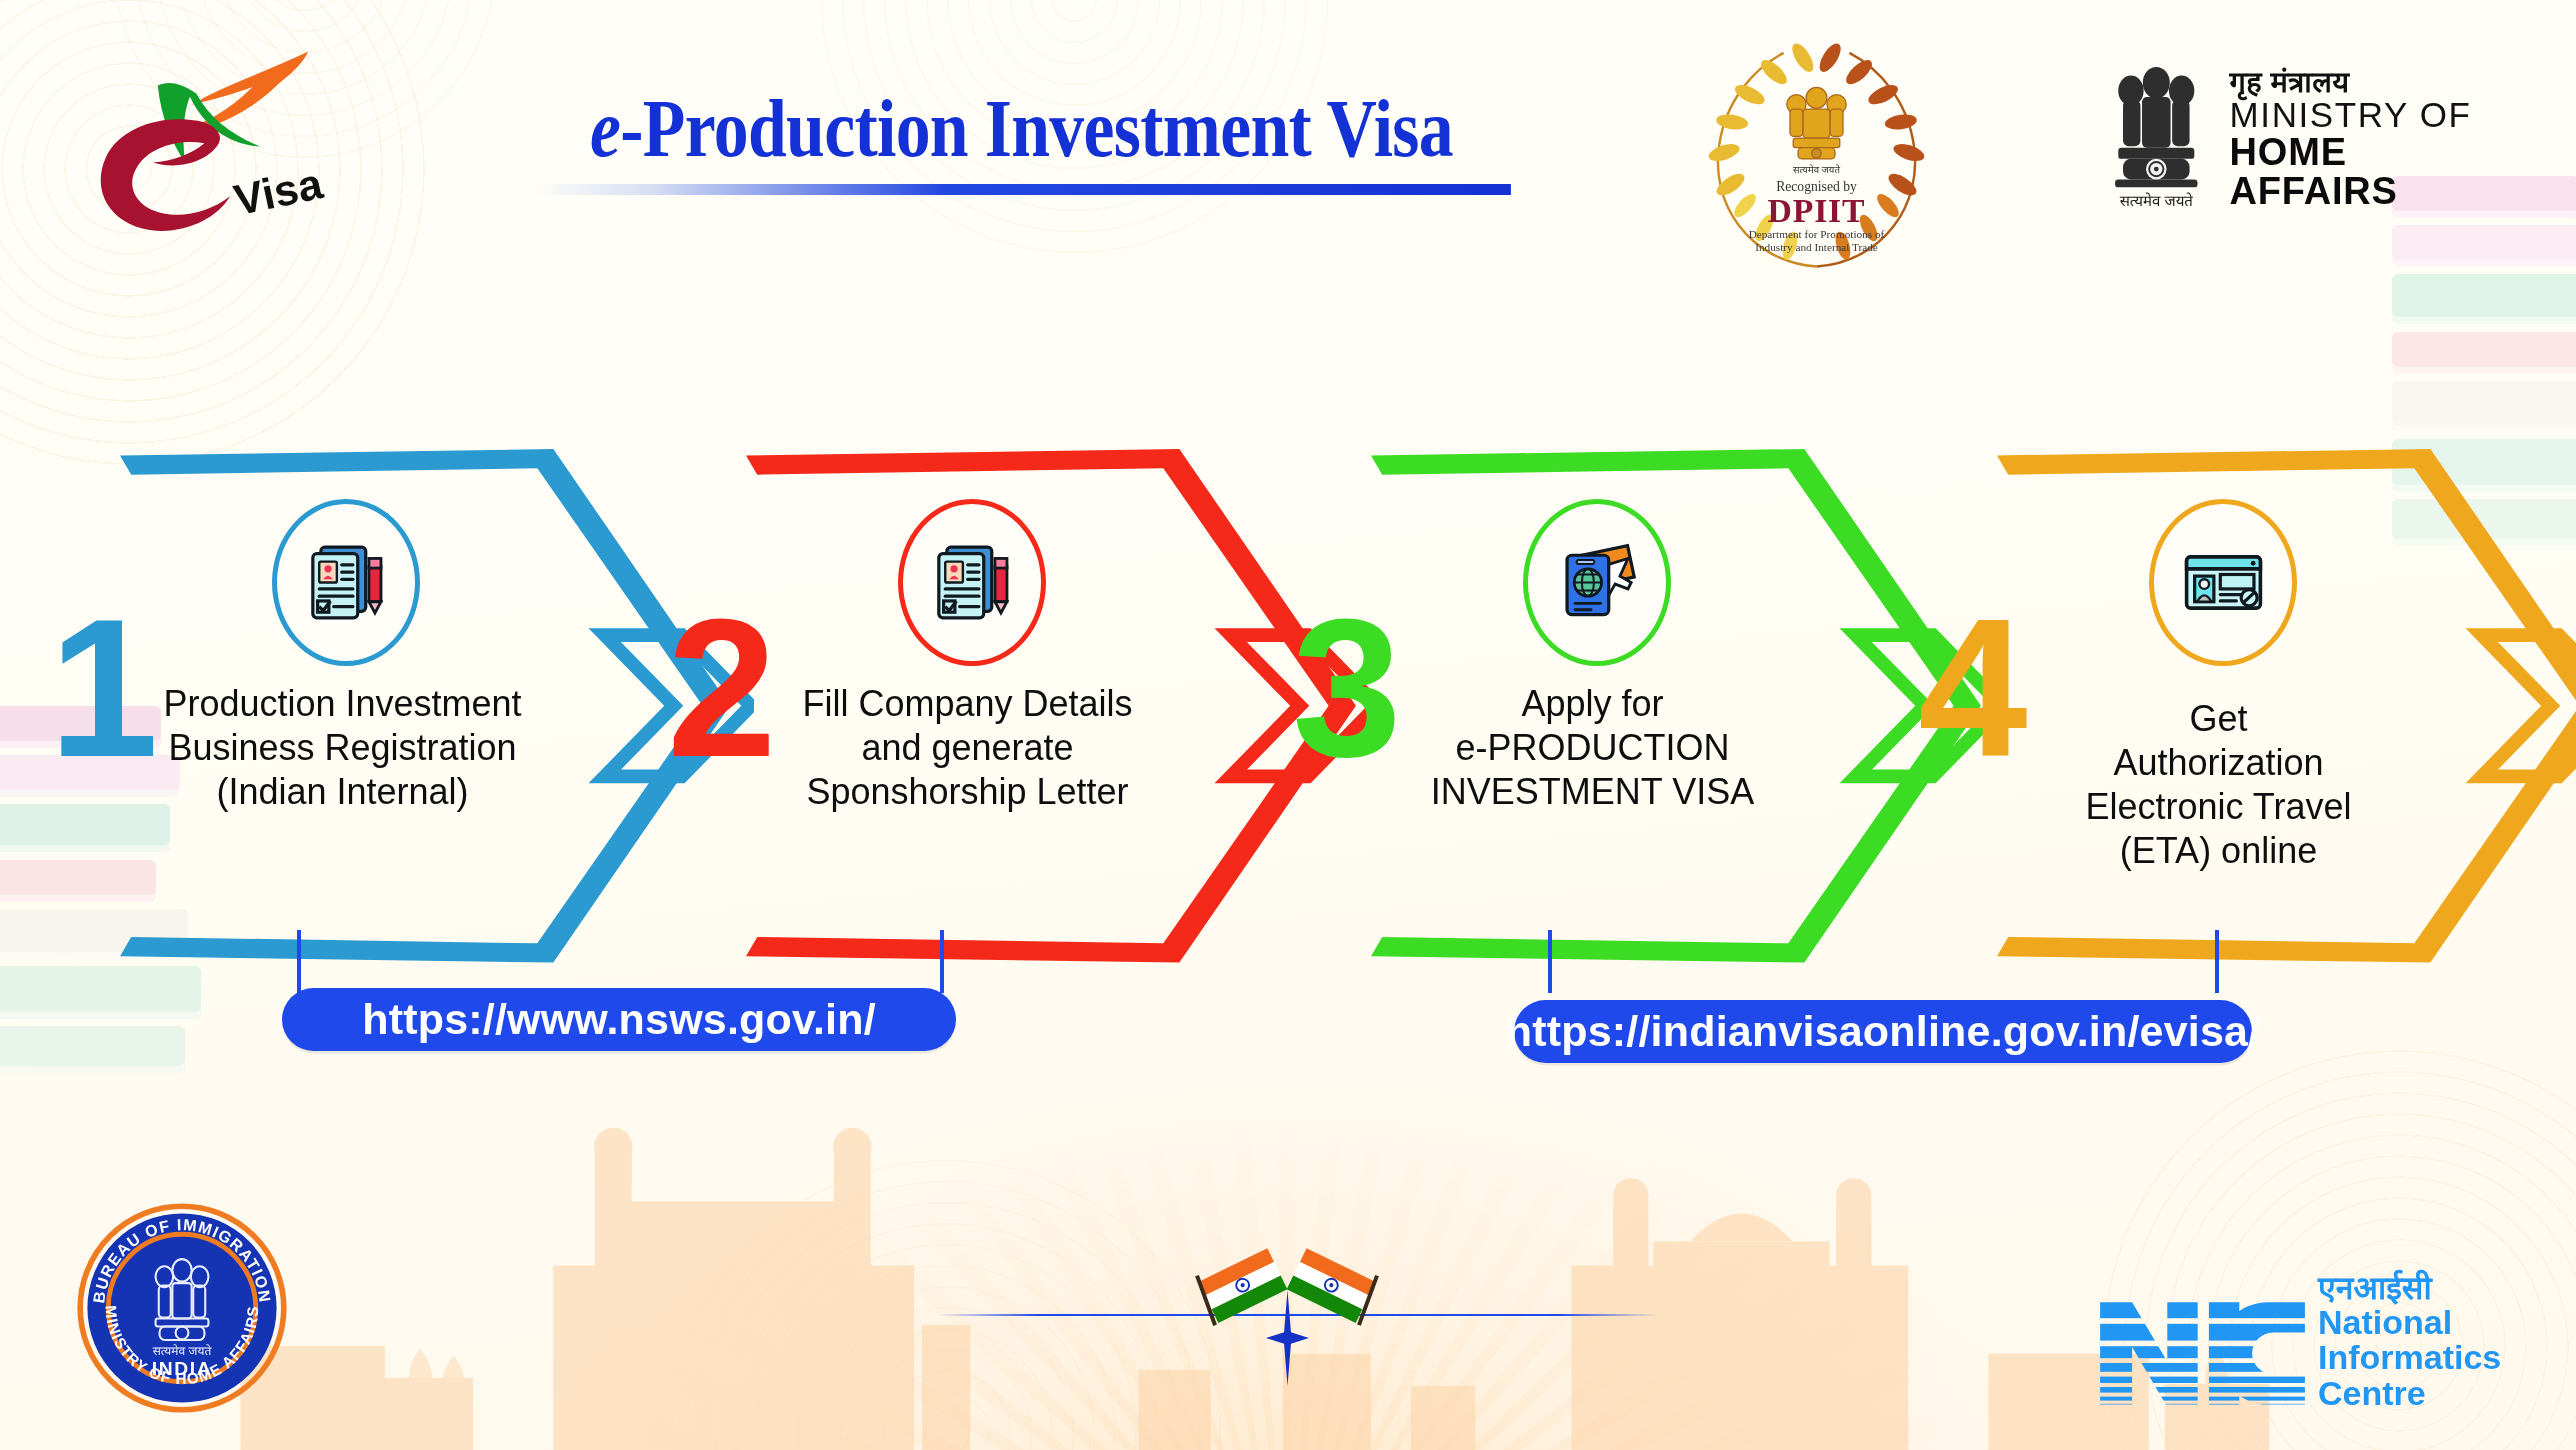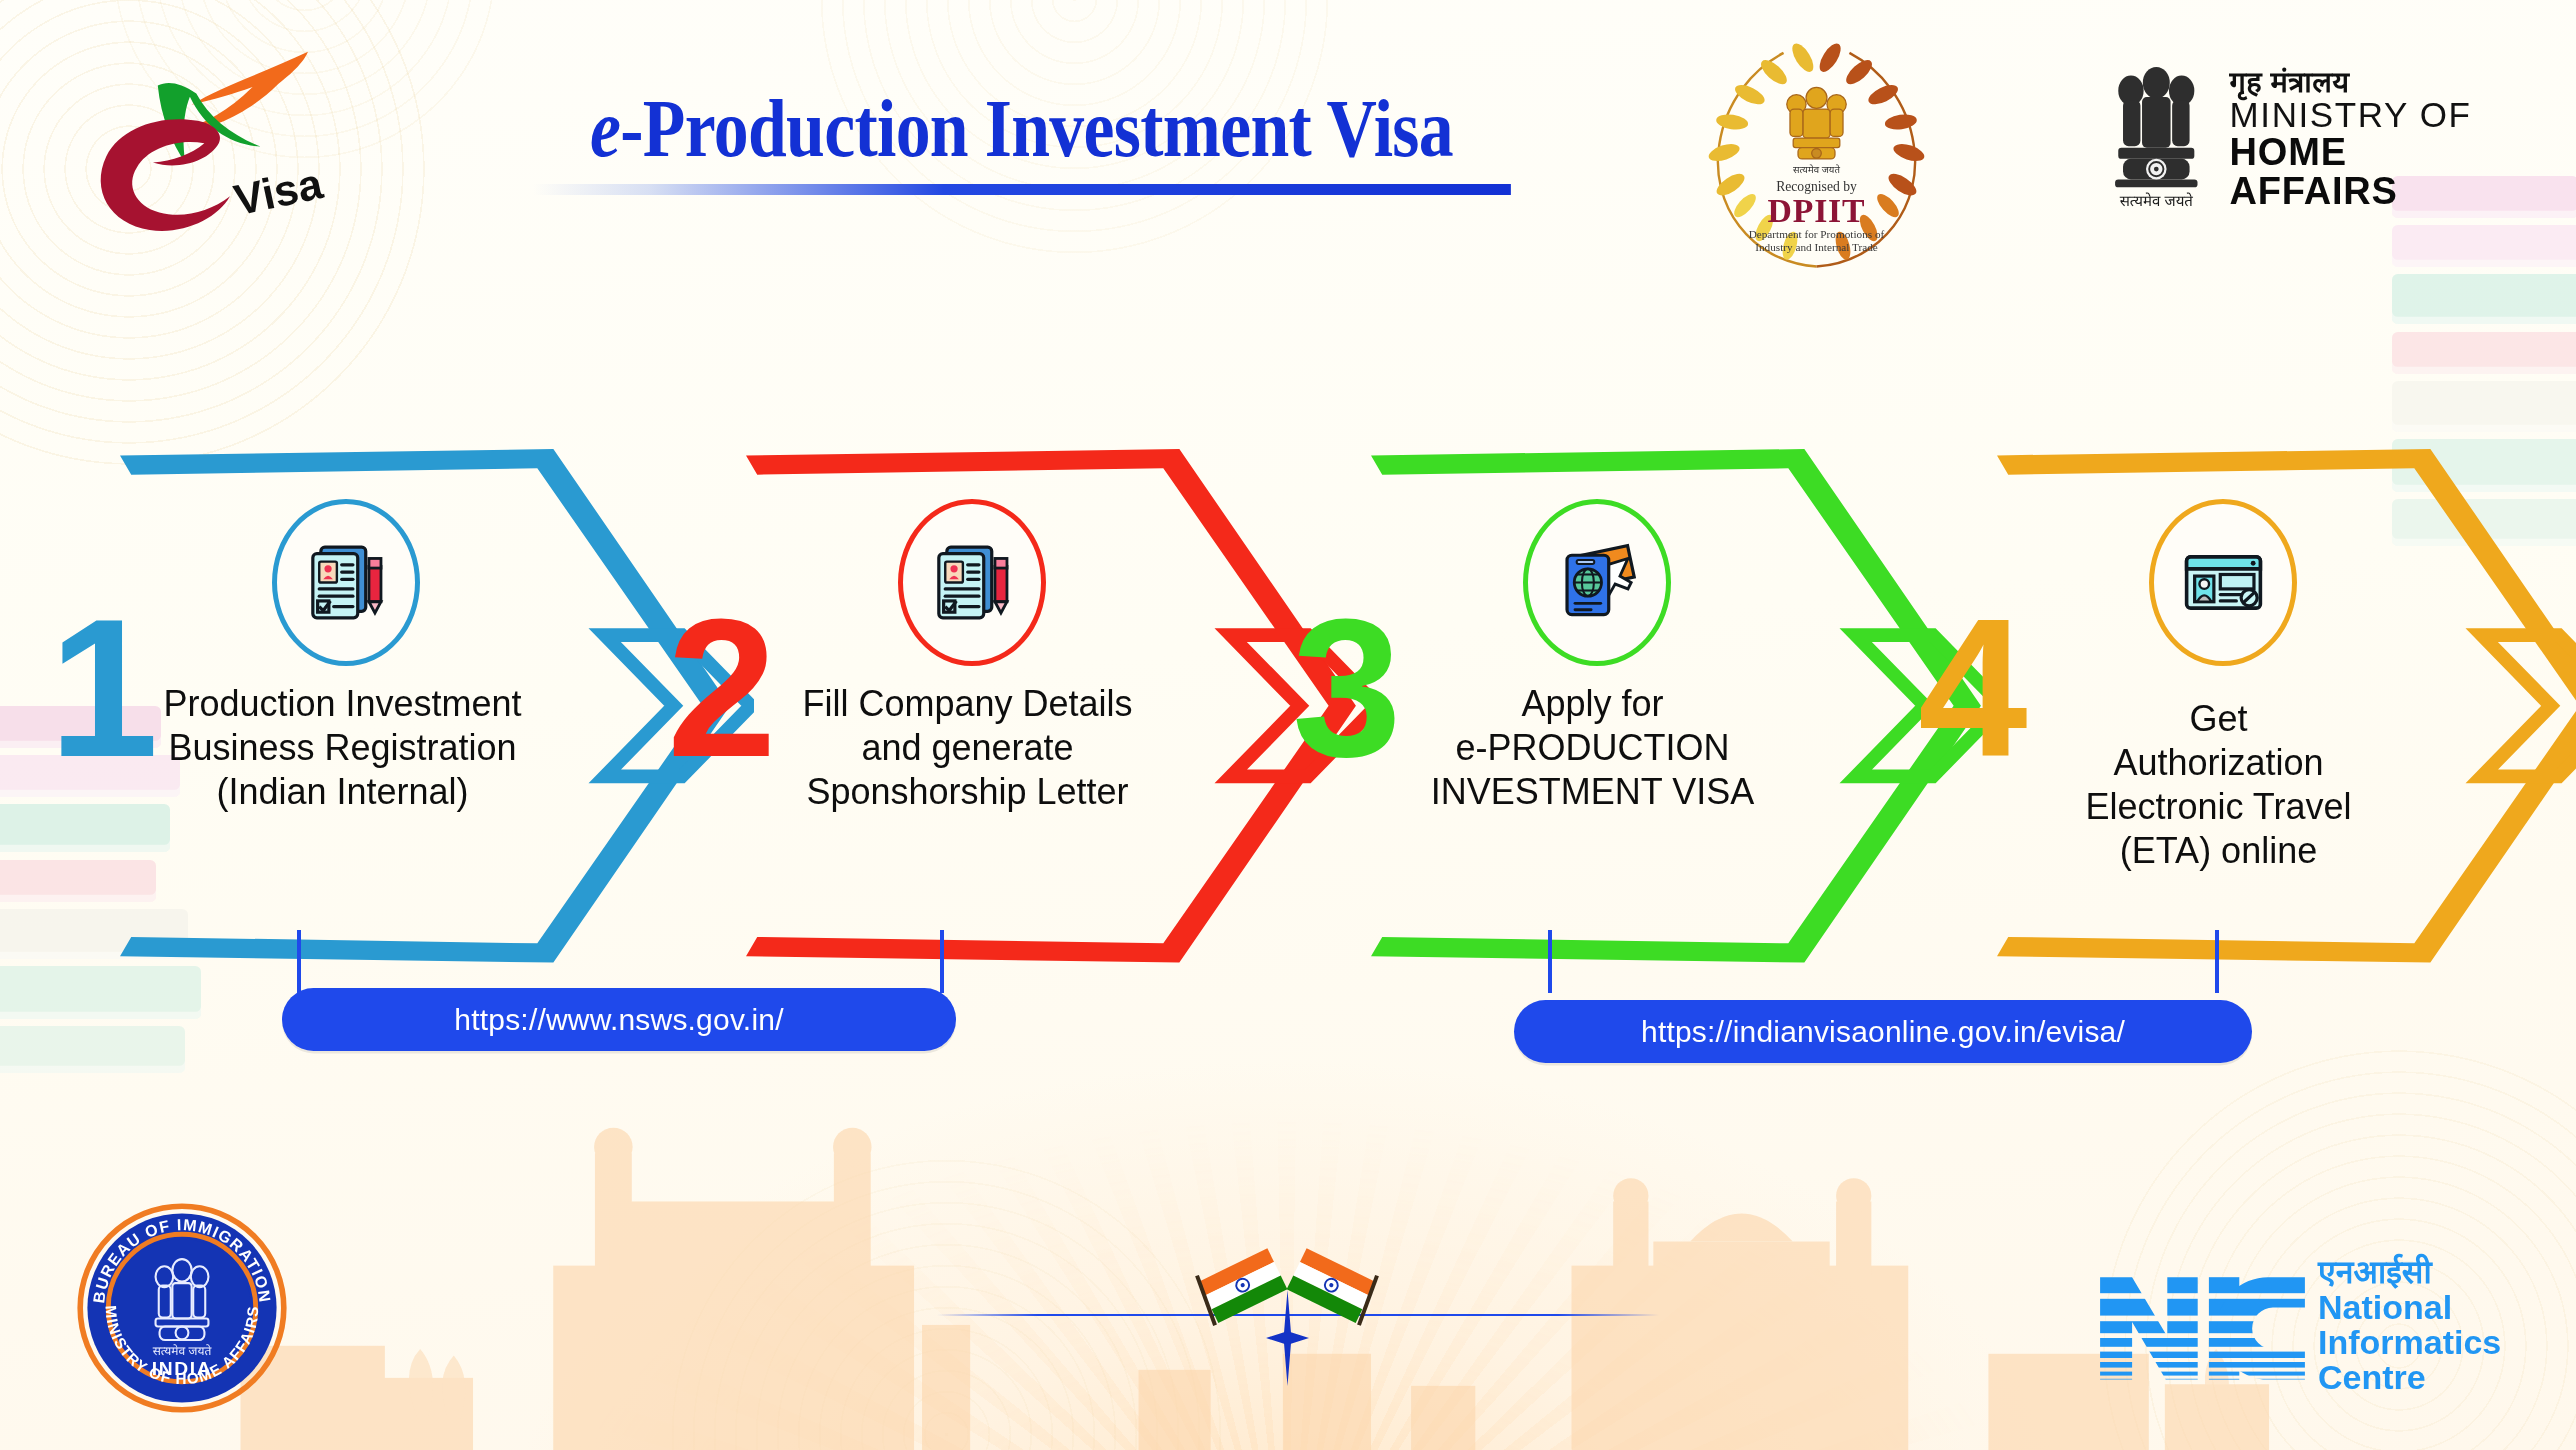--- a/index.html
+++ b/index.html
@@ -75,33 +75,33 @@
        line-height:1;font-family:"Liberation Sans",sans-serif;}
   .icon-badge{position:absolute;top:50px;width:138px;height:157px;
       border-radius:50%;background:#fffdf8;border:5.6px solid;
       display:flex;align-items:center;justify-content:center;}
   .caption{position:absolute;top:233px;width:417px;text-align:center;
       font-size:36px;line-height:1.22;color:#0e0e0e;}
 
   
   .pill{position:absolute;height:63px;border-radius:34px;background:#1f49eb;
         color:#fff;display:flex;align-items:center;justify-content:center;
-        font-size:30px;letter-spacing:0.2px;box-shadow:0 2.4px 0 rgba(0,0,0,.08);}
+        font-size:43px;letter-spacing:0.2px;box-shadow:0 2.4px 0 rgba(0,0,0,.08);font-weight:bold;}
   .leg{position:absolute;width:4px;background:#1f49eb;}
 
   
   .boi{position:absolute;left:77px;top:1203px;width:210px;height:210px;}
   .flags{position:absolute;left:1187px;top:1189px;width:200px;height:168px;}
   .hline{position:absolute;left:937px;top:1314px;width:722px;height:2.4px;
          background:linear-gradient(90deg,rgba(31,73,235,0) 0%,#1f49eb 14%,#1f49eb 86%,rgba(31,73,235,0) 100%);}
   .star4{position:absolute;left:1266px;top:1290px;width:43px;height:96px;
     background:#1433c6;
     clip-path:polygon(50% 0%,58% 44%,100% 50%,58% 56%,50% 100%,42% 56%,0% 50%,42% 44%);}
   .nic{position:absolute;left:2095px;top:1241px;width:417px;height:170px;
-       display:flex;align-items:center;gap:8px;}
+       display:flex;align-items:flex-end;gap:8px;}
   .nic-txt{line-height:1.04;color:#2196f3;font-weight:700;}
   .nic-hi{font-size:32px;}
   .nic-en{font-size:34px;}
 </style>
 </head>
 <body>
 
 <div class="stage">
 
   <div class="bg-base"></div>

